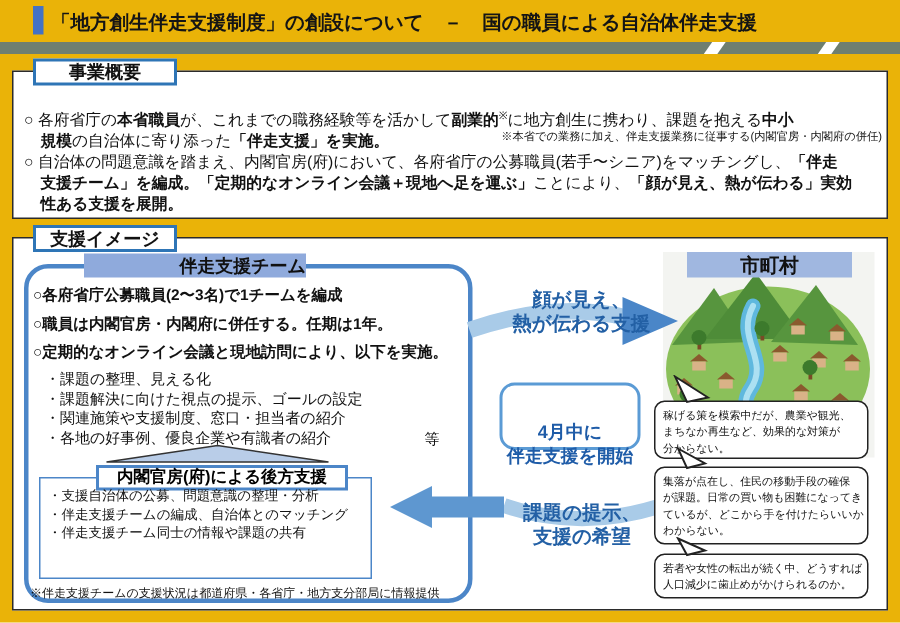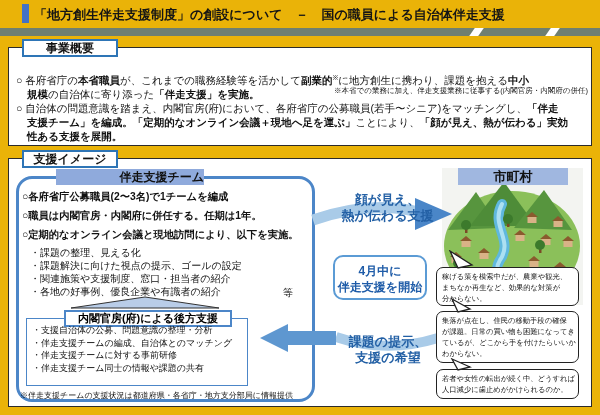--- a/index.html
+++ b/index.html
@@ -38,21 +38,21 @@
   .backup-title { left:64px; top:310px; width:168px; height:17px; background:#fff; border:2px solid #4C86C8;
                   font-size:11px; font-weight:700; text-align:center; line-height:13px; z-index:3; }
   .backup-box { left:26px; top:318px; width:222px; height:68px; border:1.5px solid #4C86C8; background:#fff; z-index:2; }
   .backup-list { left:32px; top:324px; font-size:9px; line-height:12.5px; color:#111; z-index:3; }
   .backup-note { left:20px; top:390px; font-size:8px; color:#111; white-space:nowrap; }
 
   
   .blue-label { color:#2360A5; font-weight:700; font-size:13px; line-height:16px; text-align:center; z-index:3; }
   .start-box { left:333px; top:255px; width:94px; height:45px; border:2px solid #5B9BD5; border-radius:10px;
                background:#fff; color:#1F5CA8; font-weight:700; font-size:12px; text-align:center;
-               line-height:16px; padding-top:6px; z-index:3; }
+               line-height:16px; padding-top:23px; z-index:3; }
 
   
   .city-header { left:458px; top:168px; width:110px; height:17px; background:#A0B7E0; color:#111;
                  font-size:13px; font-weight:700; text-align:center; line-height:17px; z-index:4; }
   .village-wrap { left:442px; top:168px; width:141px; height:137px; background:#F3F4F1; z-index:1; }
   .bubble { background:#fff; border:1.5px solid #222; border-radius:7px; padding:3px 5px;
             font-size:7.3px; line-height:11px; color:#111; z-index:6; }
   .bubble div { white-space:nowrap; }
   .tail { z-index:7; }
 </style>
@@ -92,21 +92,20 @@
 
   <svg class="abs up-tri" width="150" height="13">
     <polygon points="1,12 149,12 75,1" fill="#B9CDE8" stroke="#333" stroke-width="1"></polygon>
   </svg>
 
   <div class="abs backup-box"></div>
   <div class="abs backup-title">内閣官房(府)による後方支援</div>
   <div class="abs backup-list">
     <div>・支援自治体の公募、問題意識の整理・分析</div>
     <div>・伴走支援チームの編成、自治体とのマッチング</div>
-    <div>・伴走支援チームに対する事前研修</div>
     <div>・伴走支援チーム同士の情報や課題の共有</div>
   </div>
   <div class="abs backup-note">※伴走支援チームの支援状況は都道府県・各省庁・地方支分部局に情報提供</div>
 
   <svg class="abs" style="left:305px; top:188px; z-index:2;" width="150" height="55">
     <path d="M8,32 Q66,12 114,24" stroke="#A9CBE8" stroke-width="11" fill="none"></path>
     <polygon points="110,10 147,26 110,42" fill="#4A86C8"></polygon>
   </svg>
   <div class="abs blue-label" style="left:325px; top:192px; width:125px;">
     <div>顔が見え、</div>

